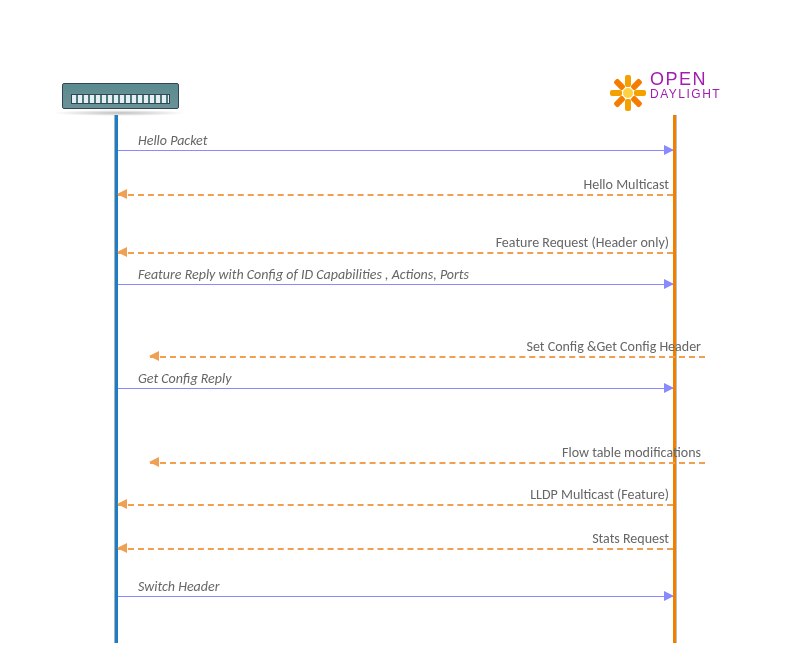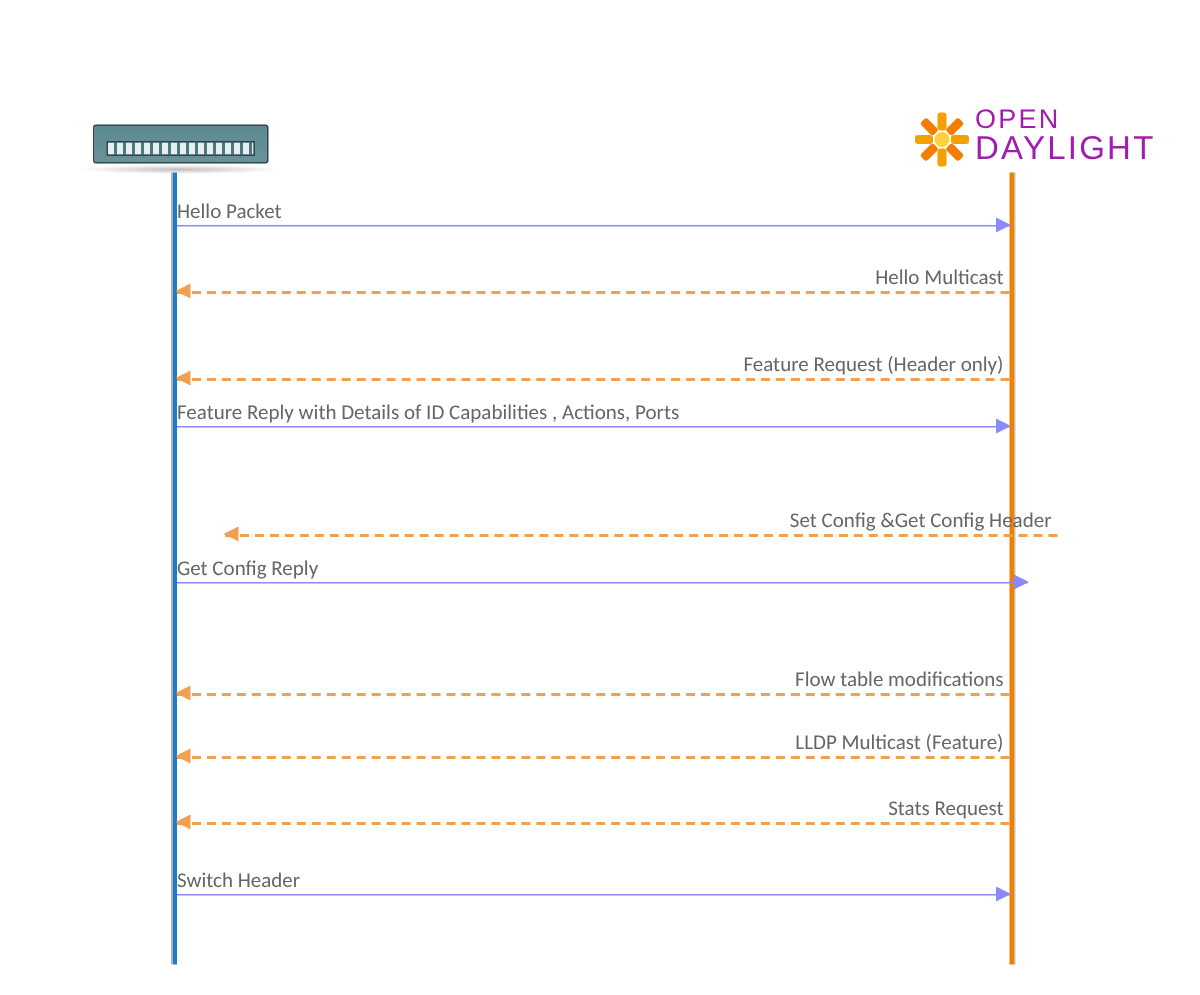--- a/index.html
+++ b/index.html
@@ -82,21 +82,21 @@
   .odl-text {
     position: absolute;
     left: 42px; top: 2px;
     font-family: "Segoe UI Light", "Segoe UI", Arial, sans-serif;
     font-weight: 400;
     color: #a21caf;
     letter-spacing: 1.5px;
     line-height: 1.0;
   }
   .odl-text .l1 { font-size: 18px; }
-  .odl-text .l2 { font-size: 22px; }
+  .odl-text .l2 { font-size: 12px; }
 
   
   .msg {
     position: absolute;
     left: 118px;
     width: 555px;
     height: 18px;
   }
   .msg .line {
     position: absolute;
@@ -105,21 +105,21 @@
   }
   .msg .line.solid   { border-top: 1px solid #8a8aff; }
   .msg .line.dashed  { border-top: 2px dashed #f0a050; }
   .msg .label {
     position: absolute;
     top: -4px;
     white-space: nowrap;
     font-size: 14px;
     color: #666;
   }
-  .msg .label.left  { left: 0; }
+  .msg .label.left  { left: 20px; font-style: italic; }
   .msg .label.right { right: 4px; }
 
   
   .arrow {
     position: absolute;
     top: 9px;
     width: 0; height: 0;
     border-top: 5px solid transparent;
     border-bottom: 5px solid transparent;
   }
@@ -172,33 +172,33 @@
         <span class="label right">Hello  Multicast</span>
       </div>
       <div class="msg" style="top: 238px;">
         <div class="line dashed"></div>
         <div class="arrow left-orange"></div>
         <span class="label right">Feature Request  (Header only)</span>
       </div>
       <div class="msg" style="top: 270px;">
         <div class="line solid"></div>
         <div class="arrow right-blue"></div>
-        <span class="label left">Feature Reply with Details of  ID Capabilities , Actions, Ports</span>
+        <span class="label left">Feature Reply with Config of  ID Capabilities , Actions, Ports</span>
       </div>
       <div class="msg" style="top: 342px; margin-left: 32px;">
         <div class="line dashed"></div>
         <div class="arrow left-orange"></div>
         <span class="label right">Set Config &amp;Get Config Header</span>
       </div>
-      <div class="msg" style="top: 374px; padding-left: 12px;">
+      <div class="msg" style="top: 374px;">
         <div class="line solid"></div>
         <div class="arrow right-blue"></div>
         <span class="label left">Get Config Reply</span>
       </div>
-      <div class="msg" style="top: 448px;">
+      <div class="msg" style="top: 448px; margin-left: 32px;">
         <div class="line dashed"></div>
         <div class="arrow left-orange"></div>
         <span class="label right">Flow table modifications</span>
       </div>
       <div class="msg" style="top: 490px;">
         <div class="line dashed"></div>
         <div class="arrow left-orange"></div>
         <span class="label right">LLDP Multicast (Feature)</span>
       </div>
       <div class="msg" style="top: 534px;">

